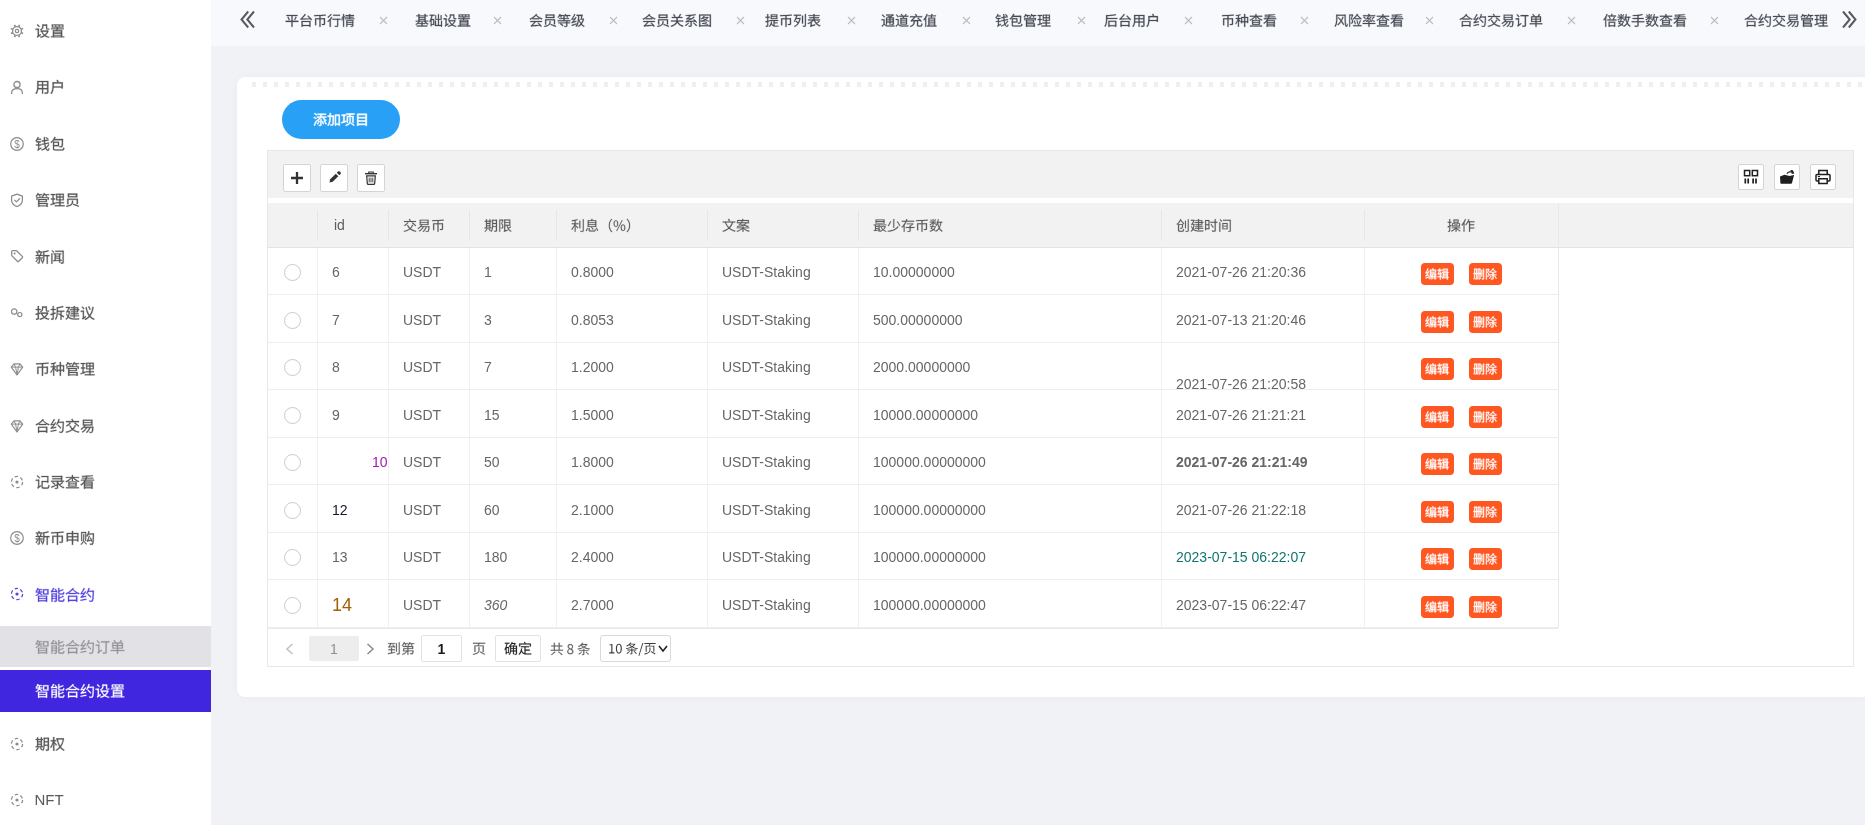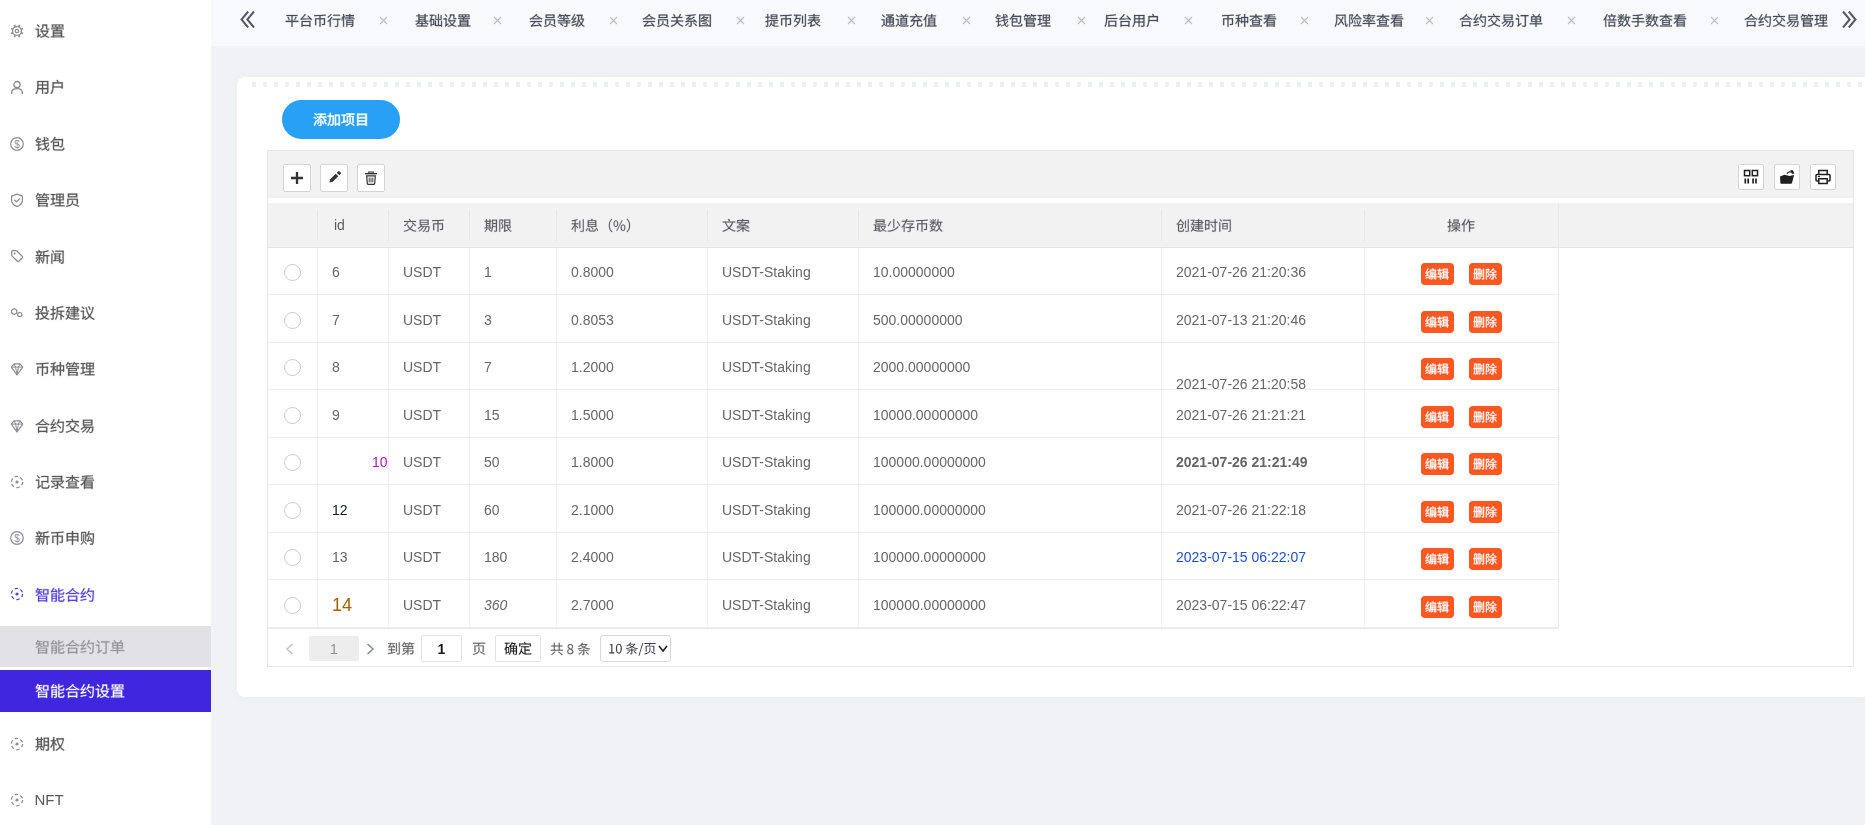--- a/index.html
+++ b/index.html
@@ -749,21 +749,21 @@
 <div style="position:absolute;left:1161px;top:532.94px;width:1px;height:46.54px;background:#f0f0f2"></div>
 <div style="position:absolute;left:1364px;top:532.94px;width:1px;height:46.54px;background:#f0f0f2"></div>
 <div style="position:absolute;left:1558px;top:532.94px;width:1px;height:46.54px;background:#f0f0f2"></div>
 <div style="position:absolute;left:284.3px;top:549.21px;width:17px;height:17px;border:1px solid #c9c9cb;border-radius:50%;box-sizing:border-box"></div>
 <div class="t lat" style="left:332px;top:549.21px;font-size:14px;color:#666;">13</div>
 <div class="t lat" style="left:403px;top:549.21px;font-size:14px;color:#666;">USDT</div>
 <div class="t lat" style="left:484px;top:549.21px;font-size:14px;color:#666;">180</div>
 <div class="t lat" style="left:571px;top:549.21px;font-size:14px;color:#666;">2.4000</div>
 <div class="t lat" style="left:722px;top:549.21px;font-size:14px;color:#666;">USDT-Staking</div>
 <div class="t lat" style="left:873px;top:549.21px;font-size:14px;color:#666;">100000.00000000</div>
-<div class="t lat" style="left:1176px;top:549.21px;font-size:14px;color:#1d4ed8;">2023-07-15 06:22:07</div>
+<div class="t lat" style="left:1176px;top:549.21px;font-size:14px;color:#0f766e;">2023-07-15 06:22:07</div>
 <div style="position:absolute;left:1420.5px;top:548.21px;width:33px;height:22px;background:#ff5722;border-radius:4px"></div>
 <svg class="z " style="left:1425px;top:551.2px" width="25" height="16">
     <g fill="#fff" stroke="#fff" stroke-width="3.33" transform="translate(0,12.5) scale(0.12)">
       <use href="#g7F16"></use>
       <use href="#g8F91" x="100"></use>
     </g>
   </svg>
 <div style="position:absolute;left:1468.5px;top:548.21px;width:33px;height:22px;background:#ff5722;border-radius:4px"></div>
 <svg class="z " style="left:1473px;top:551.2px" width="25" height="16">
     <g fill="#fff" stroke="#fff" stroke-width="3.33" transform="translate(0,12.5) scale(0.12)">

